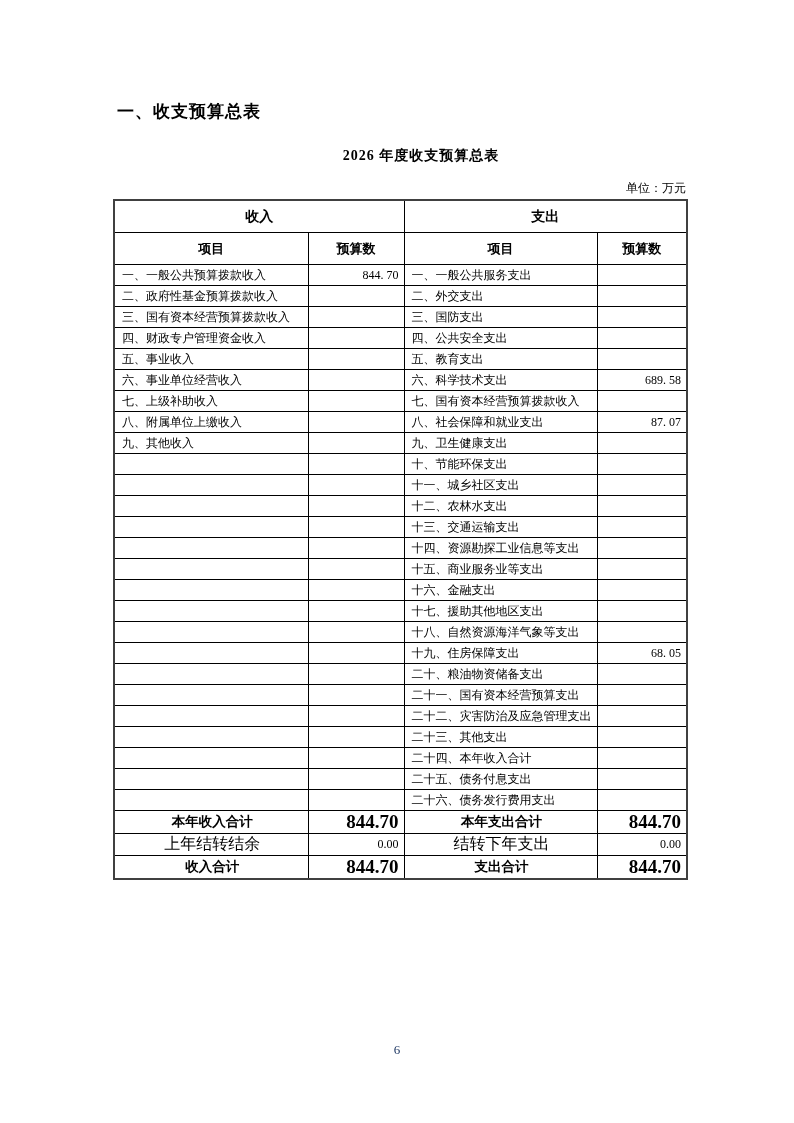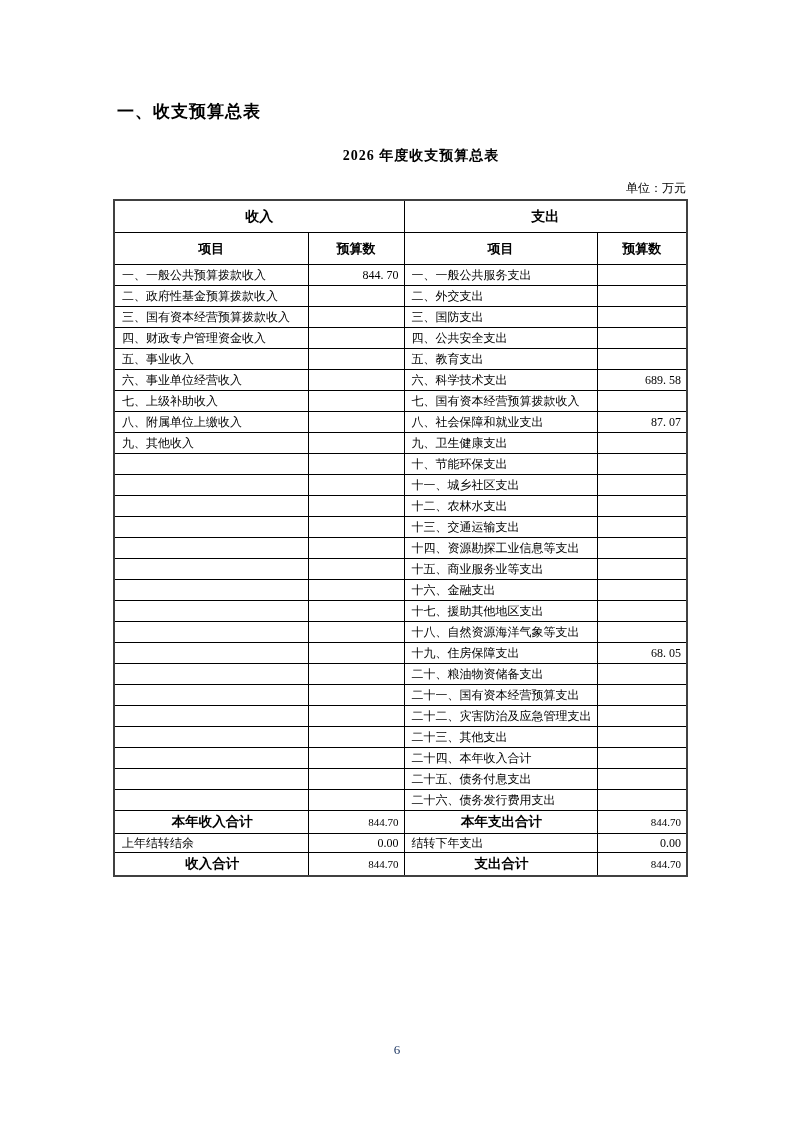--- a/index.html
+++ b/index.html
@@ -54,22 +54,22 @@
     padding: 0 5px;
     overflow: hidden;
     white-space: nowrap;
     vertical-align: middle;
   }
   .budget-table th.group-h { height: 31px; font-size: 14px; font-weight: bold; text-align: center; }
   .budget-table th.sub-h   { height: 31px; font-size: 13px; font-weight: bold; text-align: center; }
   .budget-table td.item  { height: 20px; font-size: 12px; text-align: left;  padding-left: 7px; }
   .budget-table td.value { height: 20px; font-size: 12px; text-align: right; padding-right: 5px; }
   .budget-table tr.total-emph td.item  { font-weight: bold; font-size: 13.5px; text-align: center; height: 22px; }
-  .budget-table tr.total-emph td.value { font-weight: normal; font-size: 11px; height: 22px; }
-  .budget-table tr.total-plain td.item  { font-size: 12px; height: 18px; }
+  .budget-table tr.total-emph td.value { font-weight: bold; font-size: 19px; height: 22px; }
+  .budget-table tr.total-plain td.item  { font-size: 16px; height: 18px; text-align: center; }
   .budget-table tr.total-plain td.value { font-size: 12px; height: 18px; padding-left: 39px; }
   .page-number {
     position: absolute;
     left: 0;
     top: 1042px;
     width: 100%;
     text-align: center;
     font-size: 13px;
     color: #1f3864;
   }

